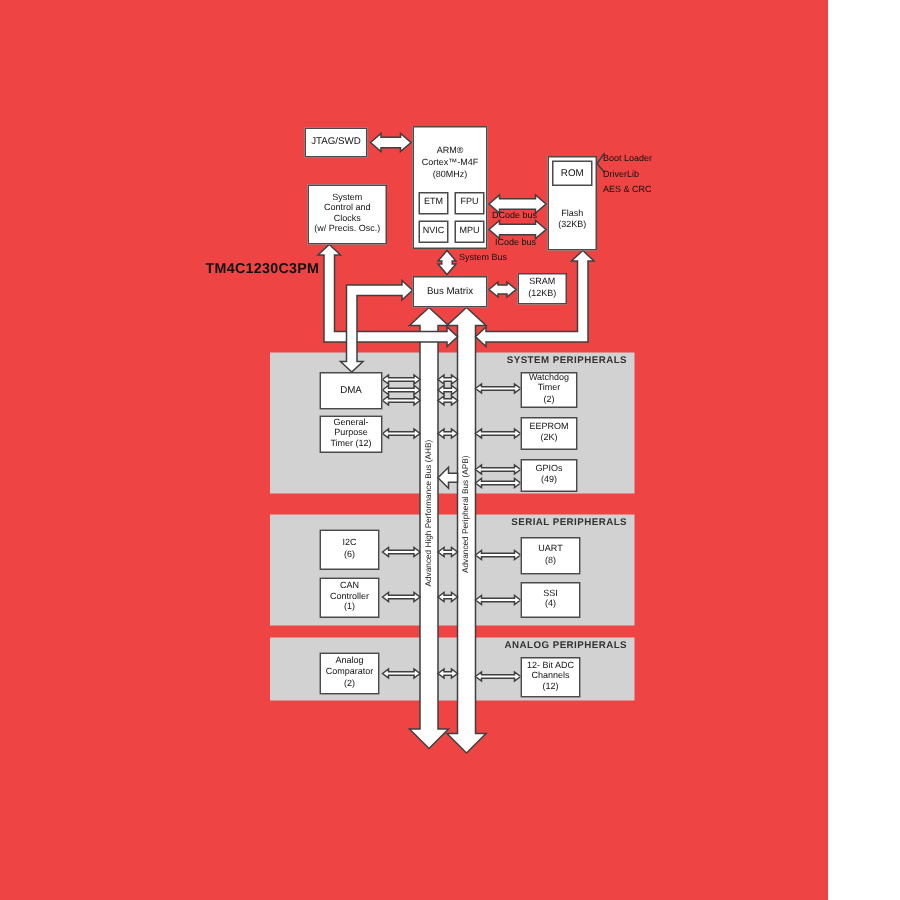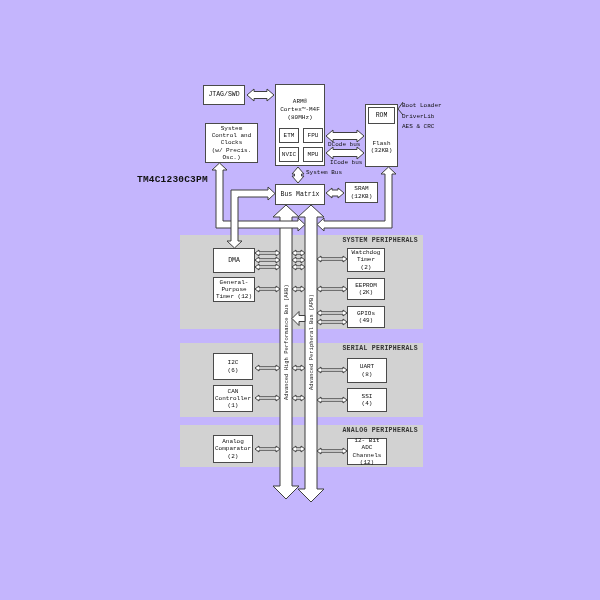--- a/index.html
+++ b/index.html
@@ -1,17 +1,17 @@
 <!DOCTYPE html>
 <html><head>
 <meta charset="utf-8">
 <style>
   html,body{margin:0;padding:0;background:#fff;}
-  .stage{position:relative;width:600px;height:600px;background:#c4b5fd;overflow:hidden;
-         font-family:Liberation Mono, monospace;color:#111;}
+  .stage{position:relative;width:552px;height:600px;background:#ef4444;overflow:hidden;
+         font-family:Liberation Sans, sans-serif;color:#111;}
   .band{position:absolute;left:180px;width:243px;background:#d2d2d2;}
   .svglayer{position:absolute;left:0;top:0;z-index:2;}
   .box{position:absolute;background:#fff;border:1px solid #4a4a4a;display:flex;
        align-items:center;justify-content:center;text-align:center;
        white-space:pre-line;font-size:6px;line-height:1.18;color:#111;z-index:3;box-sizing:border-box;}
   .lbl{position:absolute;z-index:4;white-space:pre-line;color:#111;}
   .section-lbl{position:absolute;left:180px;width:238px;text-align:right;font-size:6.5px;
                font-weight:bold;color:#333;letter-spacing:.3px;z-index:3;}
   .chip{position:absolute;font-size:9.5px;font-weight:bold;letter-spacing:.2px;z-index:4;}
   .buslbl{position:absolute;width:12px;display:flex;align-items:center;justify-content:center;

